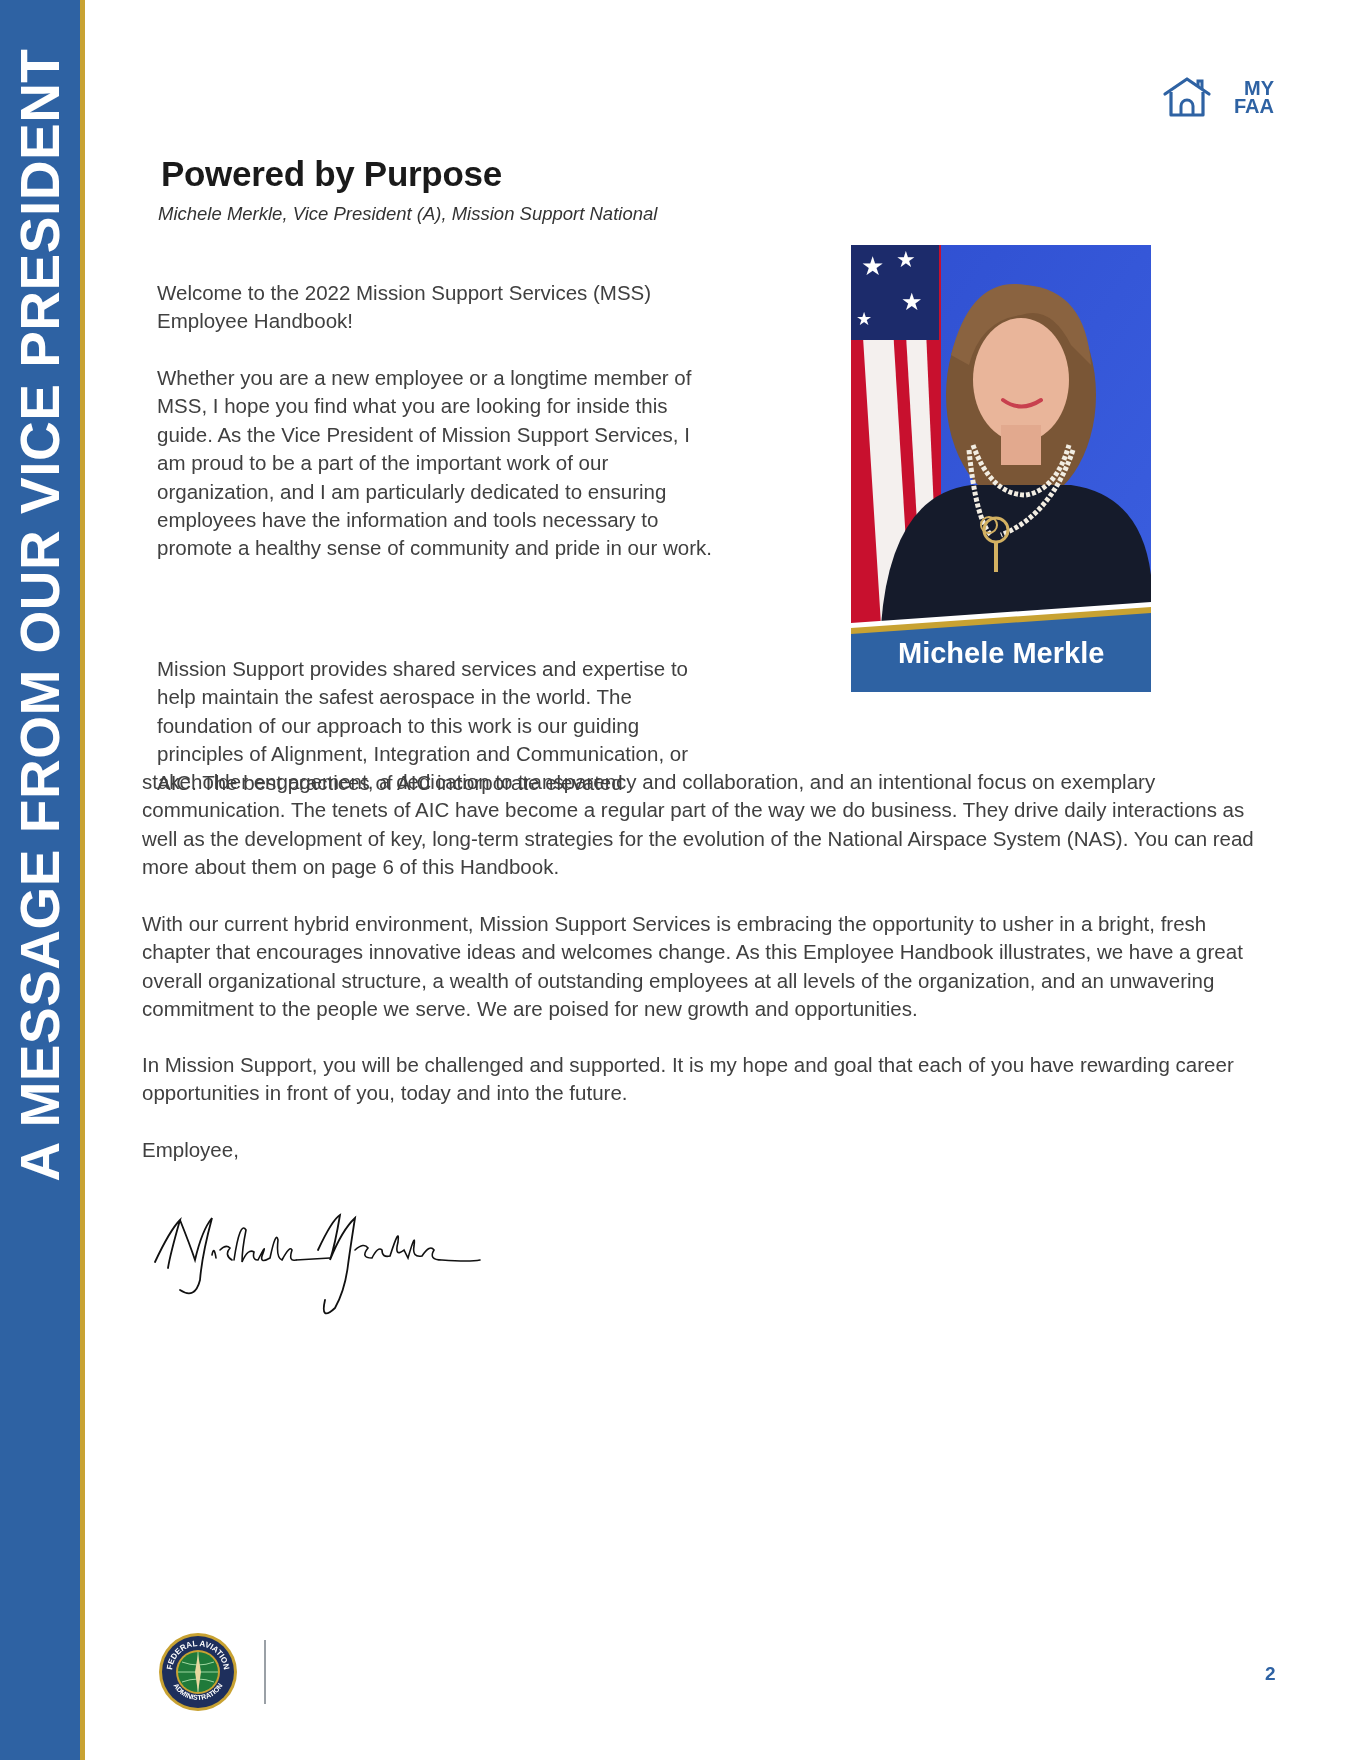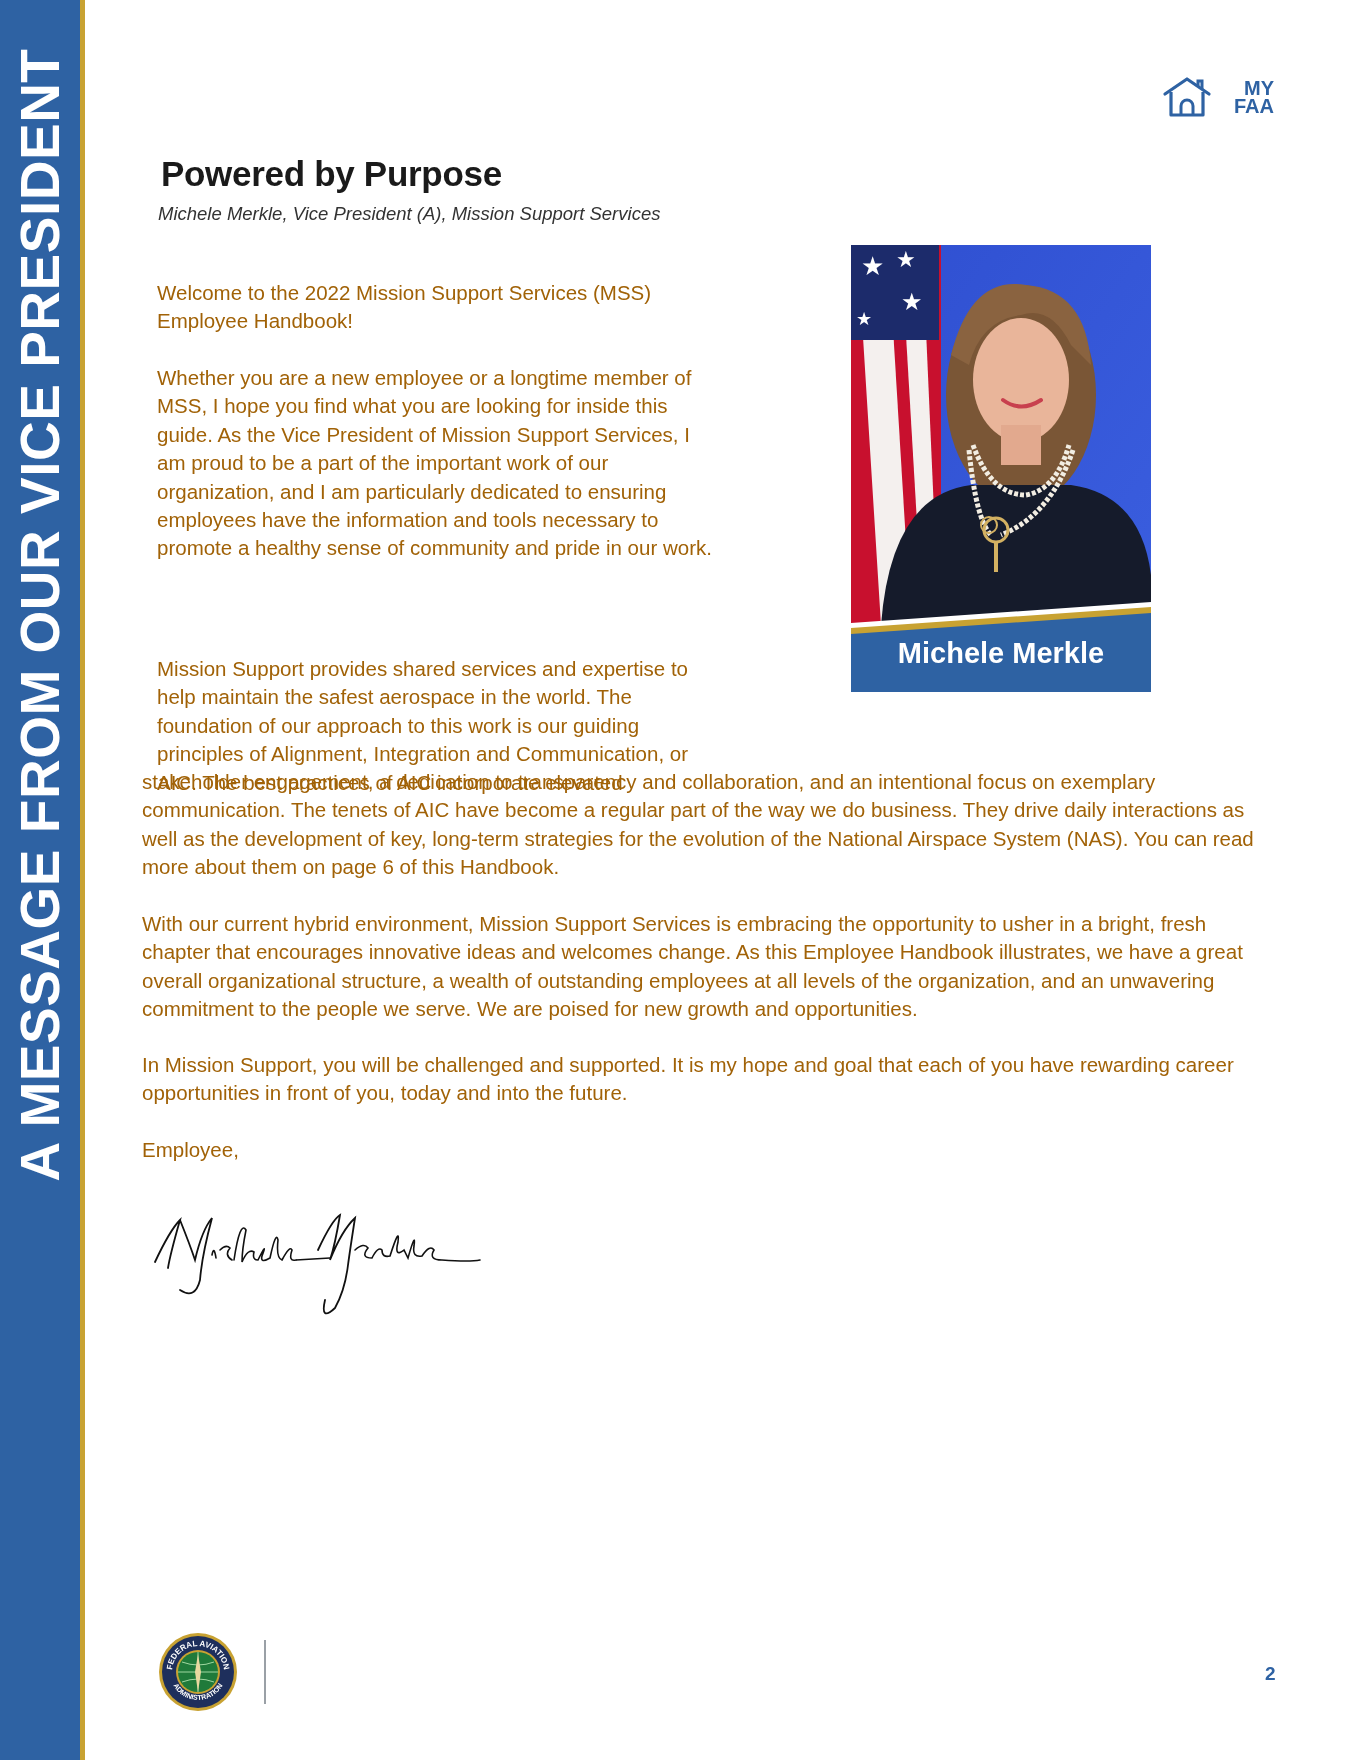--- a/index.html
+++ b/index.html
@@ -15,27 +15,27 @@
   }
 
   .top-nav { position: absolute; left: 1162px; top: 76px; display: flex; align-items: center; gap: 22px; }
   .home-icon { width: 50px; height: 42px; display: block; cursor: pointer; }
   .myfaa { color: #2e62a3; font-weight: bold; font-size: 20px; line-height: 18px; text-align: right; cursor: pointer; }
   .myfaa span { display: block; }
 
   .title { position: absolute; left: 157px; top: 150px; font-size: 35px; font-weight: bold; color: #1a1a1a; margin: 4px; letter-spacing: -0.3px; }
   .subtitle { position: absolute; left: 158px; top: 203px; font-size: 18.5px; font-style: italic; color: #333; margin: 0; }
 
-  .body-text { font-size: 20.5px; line-height: 28.4px; color: #a16207; margin: 0; font-family: "Liberation Sans", sans-serif; }
+  .body-text { font-size: 20.5px; line-height: 28.4px; color: #404040; margin: 0; font-family: "Liberation Sans", sans-serif; }
   .col-left { position: absolute; left: 157px; width: 560px; }
   .full { position: absolute; left: 142px; width: 1125px; }
 
   .photo-frame { position: absolute; left: 851px; top: 245px; width: 300px; height: 447px; overflow: hidden; background: #3152c9; }
   .photo-svg { position: absolute; left: 0; top: 0; width: 300px; height: 447px; }
-  .photo-caption { position: absolute; left: 0; right: 0; bottom: 22px; text-align: center; color: #ffffff; font-weight: bold; font-size: 29px; }
+  .photo-caption { position: absolute; left: 0; right: 0; bottom: 22px; color: #ffffff; font-weight: bold; font-size: 29px; padding-left: 47px; }
 
   .signature { position: absolute; left: 150px; top: 1200px; width: 360px; height: 120px; }
 
   .footer-logos { position: absolute; left: 158px; top: 1632px; display: flex; align-items: center; }
   .faa-seal { width: 80px; height: 80px; }
   .footer-divider { width: 2px; height: 64px; background: #9aa0a6; margin: 0 26px 0 26px; }
   .ms-logo { display: flex; align-items: center; }
   .ms-mark { width: 96px; height: 60px; }
   .ms-word { font-size: 42px; color: #1e2f5c; letter-spacing: -1.5px; margin-left: -4px; font-family: "Liberation Sans", sans-serif; }
   .ms-word b { font-weight: bold; letter-spacing: -1px; }
@@ -56,21 +56,21 @@
     <path d="M9 16 V39 H41 V16" fill="none" stroke="#2e62a3" stroke-width="3.2" stroke-linejoin="round"></path>
     <path d="M19 39 V30 A6 6 0 0 1 31 30 V39" fill="none" stroke="#2e62a3" stroke-width="3"></path>
   </svg>
   <div class="myfaa">
     <span>MY</span>
     <span>FAA</span>
   </div>
 </div>
 
 <h1 class="title">Powered by Purpose</h1>
-<p class="subtitle">Michele Merkle, Vice President (A), Mission Support Services</p>
+<p class="subtitle">Michele Merkle, Vice President (A), Mission Support National</p>
 
 <p class="body-text col-left" style="top:279px;">Welcome to the 2022 Mission Support Services (MSS) Employee Handbook!</p>
 <p class="body-text col-left" style="top:364px;">Whether you are a new employee or a longtime member of MSS, I hope you find what you are looking for inside this guide. As the Vice President of Mission Support Services, I am proud to be a part of the important work of our organization, and I am particularly dedicated to ensuring employees have the information and tools necessary to promote a healthy sense of community and pride in our work.</p>
 <p class="body-text col-left" style="top:655px;">Mission Support provides shared services and expertise to help maintain the safest aerospace in the world. The foundation of our approach to this work is our guiding principles of Alignment, Integration and Communication, or AIC. The best practices of AIC incorporate elevated</p>
 
 <p class="body-text full" style="top:768px;">stakeholder engagement, a dedication to transparency and collaboration, and an intentional focus on exemplary communication. The tenets of AIC have become a regular part of the way we do business. They drive daily interactions as well as the development of key, long-term strategies for the evolution of the National Airspace System (NAS). You can read more about them on page 6 of this Handbook.</p>
 <p class="body-text full" style="top:910px;">With our current hybrid environment, Mission Support Services is embracing the opportunity to usher in a bright, fresh chapter that encourages innovative ideas and welcomes change. As this Employee Handbook illustrates, we have a great overall organizational structure, a wealth of outstanding employees at all levels of the organization, and an unwavering commitment to the people we serve. We are poised for new growth and opportunities.</p>
 <p class="body-text full" style="top:1051px;">In Mission Support, you will be challenged and supported. It is my hope and goal that each of you have rewarding career opportunities in front of you, today and into the future.</p>
 <p class="body-text full" style="top:1136px;">Employee,</p>
 

